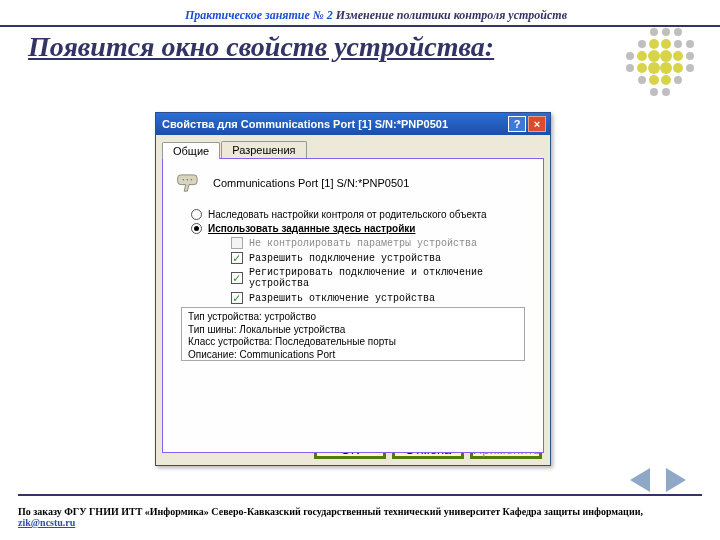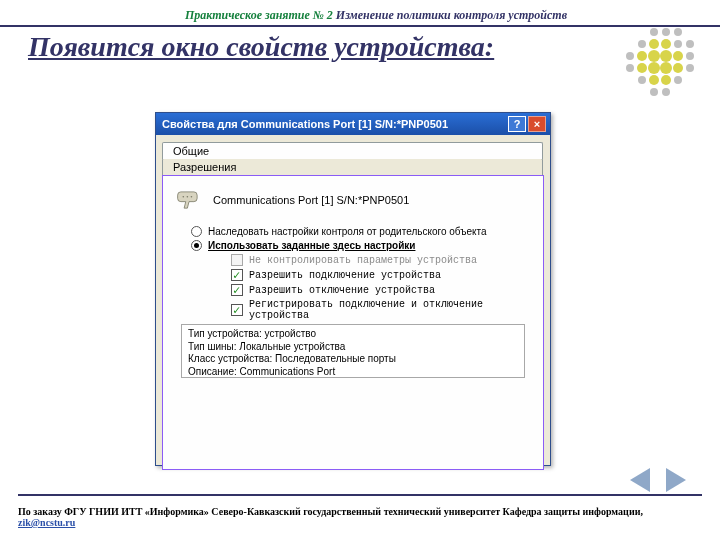--- a/index.html
+++ b/index.html
@@ -14,21 +14,21 @@
   }
   .slide-header {
     padding: 8px 20px 2px 20px;
     text-align: center;
     font-size: 12px;
     font-style: italic;
     font-weight: bold;
     color: #333366;
     border-bottom: 2px solid #333366;
   }
-  .slide-header .hl { color: #15803d; margin-left: 32px; }
+  .slide-header .hl { color: #1d4ed8; margin-left: 32px; }
   .slide-header .sub { color: #808080; font-weight: bold; display:block;}
   .slide-title {
     padding: 4px 28px 2px 28px;
     font-size: 28px;
     font-style: italic;
     font-weight: bold;
     color: #333366;
     text-decoration: underline;
     line-height: 1.15;
   }
@@ -79,21 +79,20 @@
   .client {
     background: #ECE9D8;
     height: calc(100% - 22px);
     padding: 6px;
     position: relative;
   }
   .tabs {
     display:flex;
     position:relative;
     z-index:2;
-    flex-direction:column;
   }
   .tab {
     border: 1px solid #919B9C;
     border-bottom: none;
     padding: 2px 10px;
     background: #ECE9D8;
     margin-right: 1px;
     border-radius: 2px 2px 0 0;
     font-size:11px;
     color:#000;
@@ -269,25 +268,25 @@
         <div class="check-row disabled">
           <div class="check disabled"></div>
           <span>Не контролировать параметры устройства</span>
         </div>
         <div class="check-row">
           <div class="check checked"></div>
           <span>Разрешить подключение устройства</span>
         </div>
         <div class="check-row">
           <div class="check checked"></div>
-          <span>Разрешить отключение устройства</span>
+          <span>Регистрировать подключение и отключение устройства</span>
         </div>
         <div class="check-row">
           <div class="check checked"></div>
-          <span>Регистрировать подключение и отключение устройства</span>
+          <span>Разрешить отключение устройства</span>
         </div>
       </div>
 
       <div class="info-box">
         <div>Тип устройства: устройство</div>
         <div>Тип шины: Локальные устройства</div>
         <div>Класс устройства: Последовательные порты</div>
         <div>Описание: Communications Port</div>
       </div>
     </div>

